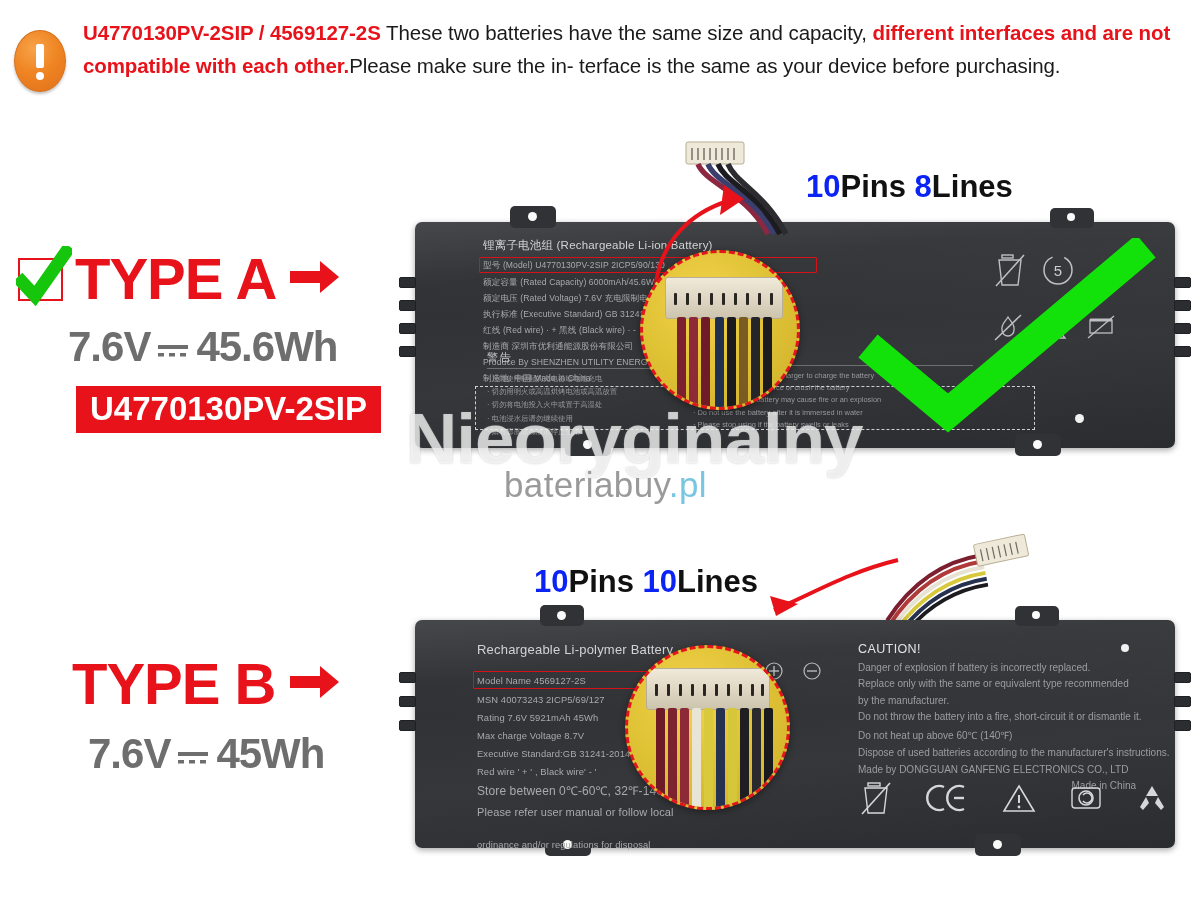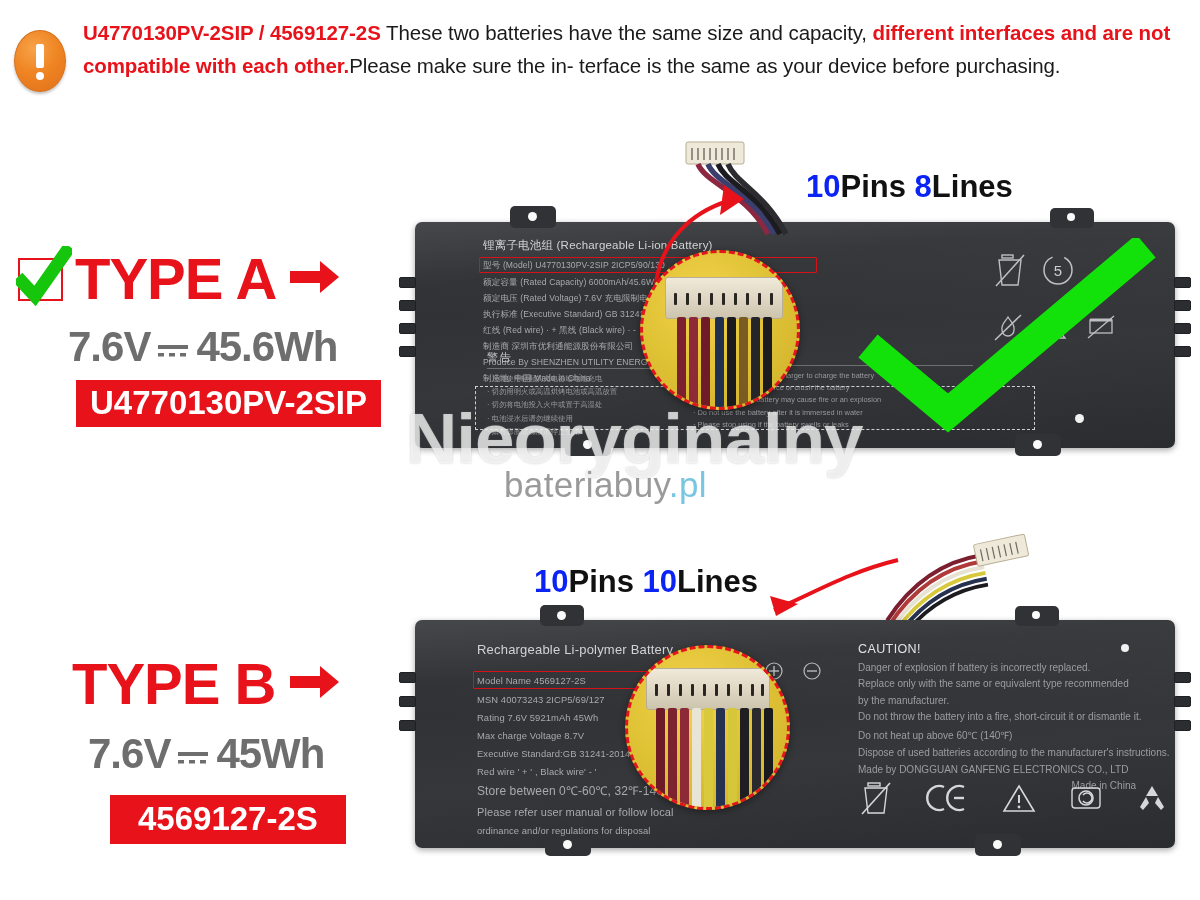--- a/index.html
+++ b/index.html
@@ -197,21 +197,21 @@
       <svg width="34" height="22" viewBox="0 0 34 22">
         <rect x="2" y="6" width="30" height="4" fill="#6e6e6e"></rect>
         <rect x="2" y="14" width="6" height="3.5" fill="#6e6e6e"></rect>
         <rect x="13" y="14" width="6" height="3.5" fill="#6e6e6e"></rect>
         <rect x="24" y="14" width="6" height="3.5" fill="#6e6e6e"></rect>
       </svg>
     </span>
     <span>45.6Wh</span>
   </div>
 
-  <div style="margin-top:12px; margin-left:58px;">
+  <div style="margin-top:18px; margin-left:58px;">
     <span class="model-chip">U4770130PV-2SIP</span>
   </div>
 </div>
 
 <div class="pins-label" style="left:806px; top:169px;">
   <span class="nm">10</span><span class="wd">Pins</span>
   <span class="nm">8</span><span class="wd">Lines</span>
 </div>
 
 <div class="batt" style="left:415px; top:222px; width:760px; height:226px;">
@@ -383,23 +383,20 @@
       <svg width="34" height="22" viewBox="0 0 34 22">
         <rect x="2" y="6" width="30" height="4" fill="#6e6e6e"></rect>
         <rect x="2" y="14" width="6" height="3.5" fill="#6e6e6e"></rect>
         <rect x="13" y="14" width="6" height="3.5" fill="#6e6e6e"></rect>
         <rect x="24" y="14" width="6" height="3.5" fill="#6e6e6e"></rect>
       </svg>
     </span>
     <span>45Wh</span>
   </div>
 
-  <div style="margin-top:20px; margin-left:38px;">
-    <span class="model-chip" style="padding:7px 28px 9px 28px;">4569127-2S</span>
-  </div>
 </div>
 
 <div class="pins-label" style="left:534px; top:564px;">
   <span class="nm">10</span><span class="wd">Pins</span>
   <span class="nm">10</span><span class="wd">Lines</span>
 </div>
 
 <svg class="curvearrow" style="left:770px; top:548px;" width="150" height="70">
   <path d="M4 62 C42 46 78 24 128 12" stroke="#e8121a" stroke-width="4" fill="none"></path>
   <path d="M0 48 L6 68 L28 56 Z" fill="#e8121a"></path>
@@ -455,21 +452,21 @@
       <div class="model-outline" style="left:-4px; top:-4px; width:262px; height:18px;"></div>
       <div class="row" style="font-size:9.4px;">Model  Name    4569127-2S</div>
     </div>
     <div class="row" style="font-size:9.4px; margin-top:7px;">MSN 40073243              2ICP5/69/127</div>
     <div class="row" style="font-size:9.4px; margin-top:6px;">Rating 7.6V          5921mAh      45Wh</div>
     <div class="row" style="font-size:9.4px; margin-top:6px;">Max charge Voltage 8.7V</div>
     <div class="row" style="font-size:9.4px; margin-top:6px;">Executive Standard:GB 31241-2014</div>
     <div class="row" style="font-size:9.4px; margin-top:6px;">Red wire  ' + ' ,  Black wire' - '</div>
     <div class="row" style="font-size:12px; margin-top:6px;">Store between 0℃-60℃, 32℉-140℉</div>
     <div class="row" style="font-size:11px; margin-top:6px;">Please refer user manual or follow local</div>
-    <div class="row" style="font-size:9.4px; margin-top:6px;">ordinance and/or regulations for disposal</div>
+    <div class="row" style="font-size:9.4px; margin-top:20px;">ordinance and/or regulations for disposal</div>
   </div>
 
   <span style="position:absolute; left:350px; top:42px;">
     <svg width="18" height="18" viewBox="0 0 18 18">
       <circle cx="9" cy="9" r="8" fill="none" stroke="#b9babc" stroke-width="1.2"></circle>
       <line x1="9" y1="4" x2="9" y2="14" stroke="#b9babc" stroke-width="1.4"></line>
       <line x1="4" y1="9" x2="14" y2="9" stroke="#b9babc" stroke-width="1.4"></line>
     </svg>
   </span>
   <span style="position:absolute; left:388px; top:42px;">

